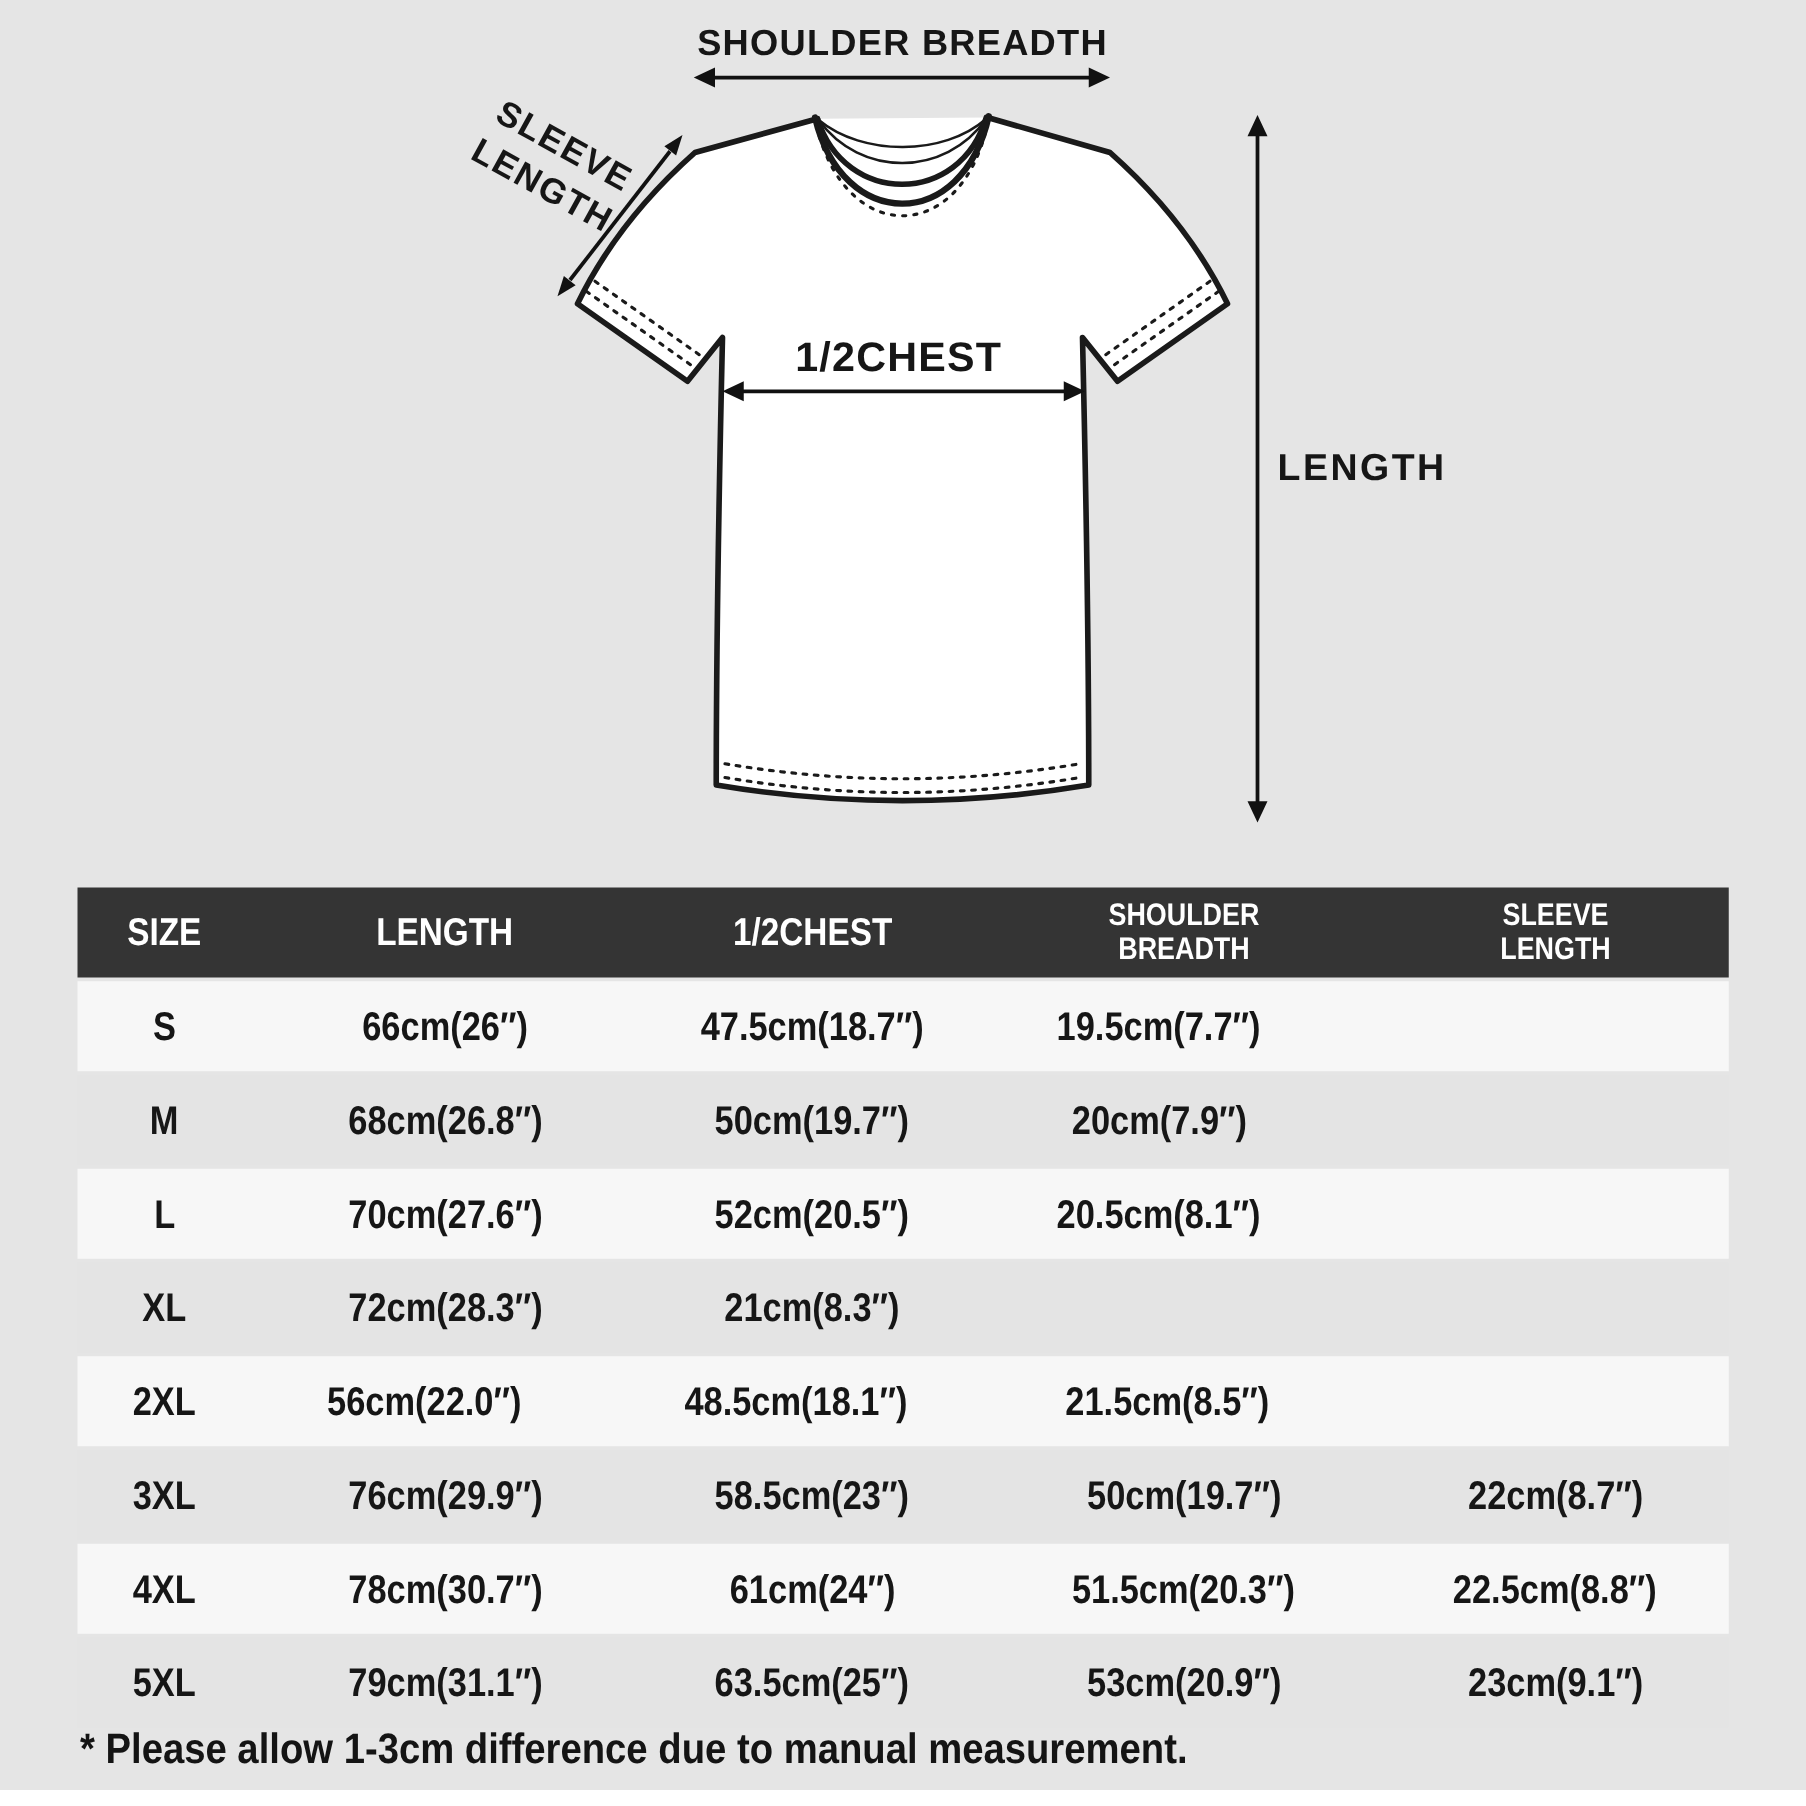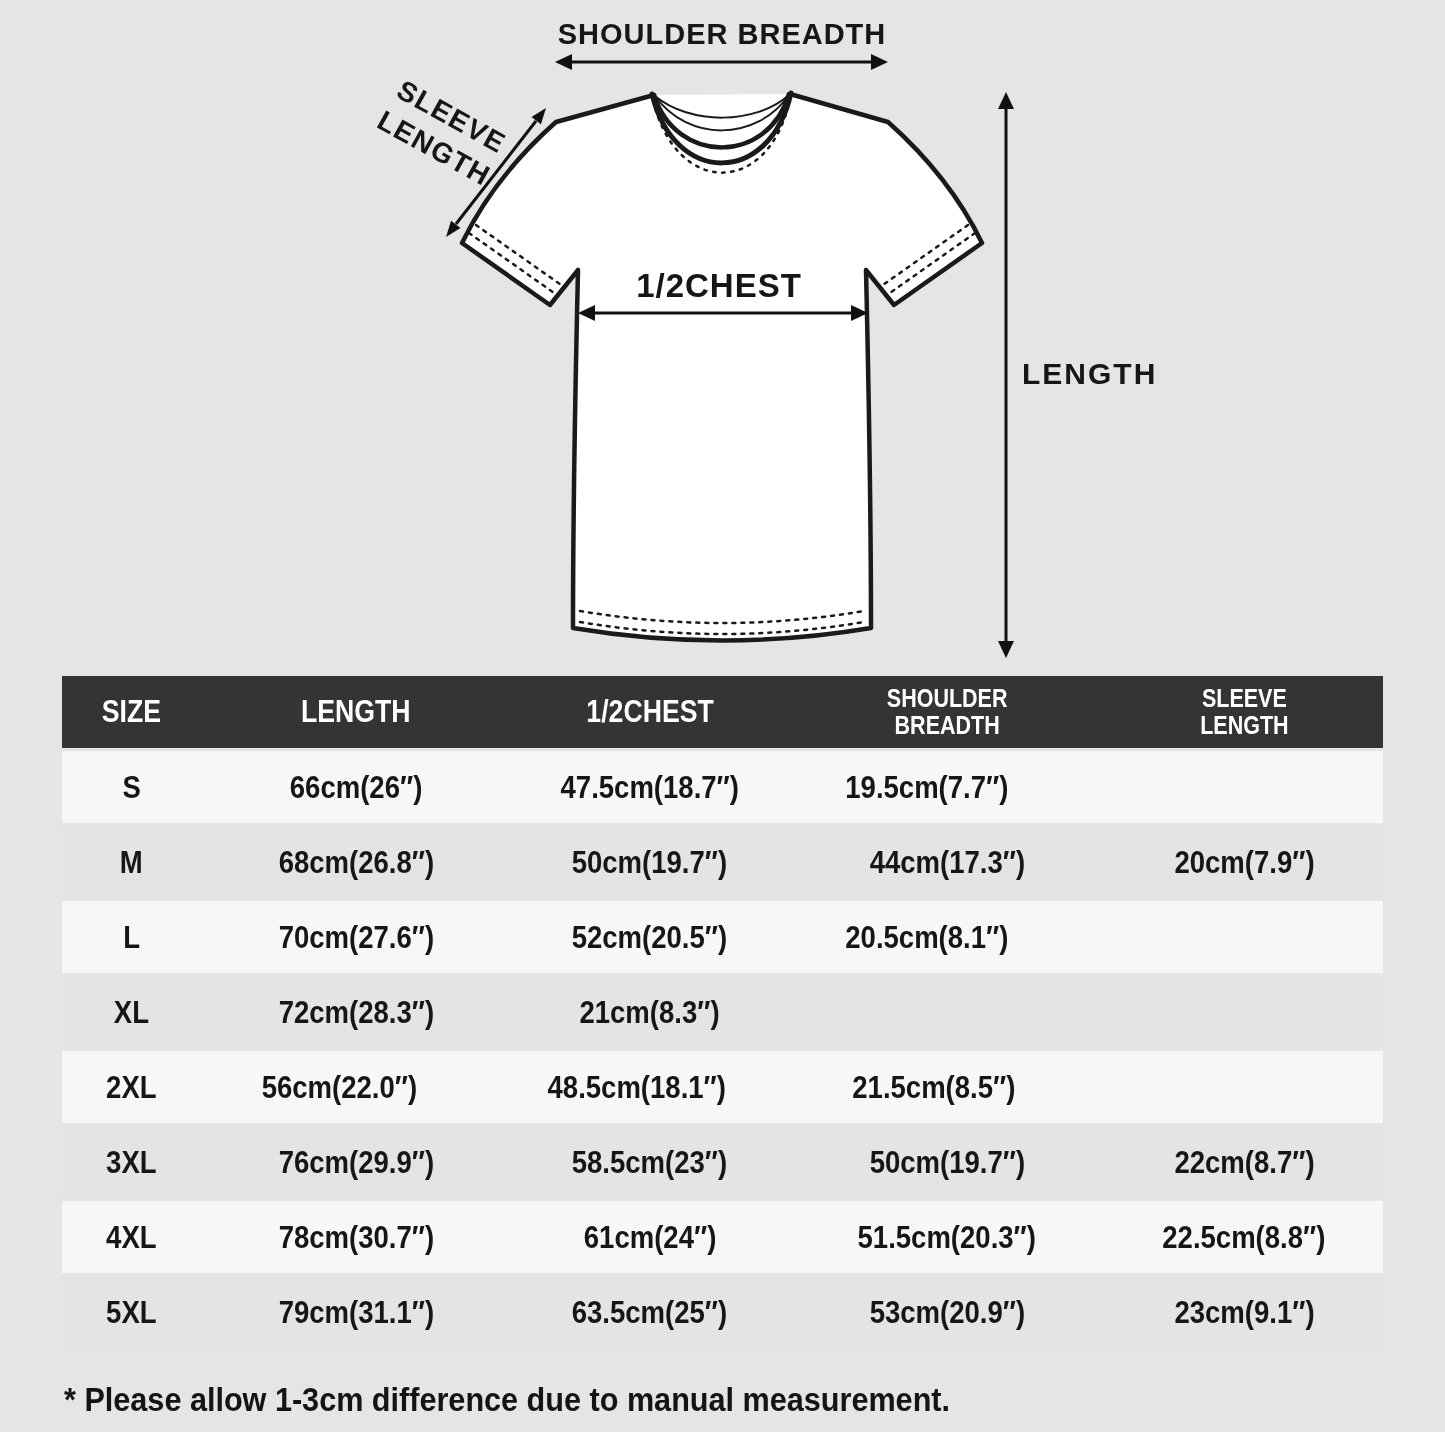--- a/index.html
+++ b/index.html
@@ -3,21 +3,21 @@
 <meta charset="utf-8">
 <style>
   html,body{margin:0;padding:0;background:#ffffff;}
   #screen{position:relative;width:1445px;height:1432px;background:#e5e5e5;overflow:hidden;
           font-family:"Liberation Sans",sans-serif;}
   
   .diagram{position:absolute;left:0;top:0;}
   .diagram text{fill:#161616;font-weight:bold;font-family:"Liberation Sans",sans-serif;}
   
   .size-table{position:absolute;left:62px;top:676px;width:1321px;}
-  .thead{display:flex;height:72px;background:#343434;align-items:center;}
+  .thead{display:flex;height:72px;background:#343434;align-items:center;margin-top:34px;}
   .trow{display:flex;height:72px;margin-top:3px;background:#f7f7f7;align-items:center;}
   .trow.alt{background:#e4e4e4;}
   .cell{text-align:center;}
   .c-size{width:10.5%;}
   .c-length{width:23.5%;}
   .c-chest{width:21%;}
   .c-shoulder{width:24%;}
   .c-sleeve{width:21%;}
   .cond{display:inline-block;transform:scaleX(0.86);font-weight:bold;color:#161616;
         font-size:32px;white-space:pre-line;line-height:1.08;}
@@ -118,21 +118,20 @@
       <div class="cell c-size"><span class="cond">S</span></div>
       <div class="cell c-length"><span class="cond">66cm(26″)</span></div>
       <div class="cell c-chest"><span class="cond">47.5cm(18.7″)</span></div>
       <div class="cell c-sleeve"><span class="cond">19.5cm(7.7″)</span></div>
     </div>
 
     <div class="trow alt">
       <div class="cell c-size"><span class="cond">M</span></div>
       <div class="cell c-length"><span class="cond">68cm(26.8″)</span></div>
       <div class="cell c-chest"><span class="cond">50cm(19.7″)</span></div>
-      <div class="cell c-shoulder"><span class="cond">44cm(17.3″)</span></div>
       <div class="cell c-sleeve"><span class="cond">20cm(7.9″)</span></div>
     </div>
 
     <div class="trow">
       <div class="cell c-size"><span class="cond">L</span></div>
       <div class="cell c-length"><span class="cond">70cm(27.6″)</span></div>
       <div class="cell c-chest"><span class="cond">52cm(20.5″)</span></div>
       <div class="cell c-sleeve"><span class="cond">20.5cm(8.1″)</span></div>
     </div>
 

